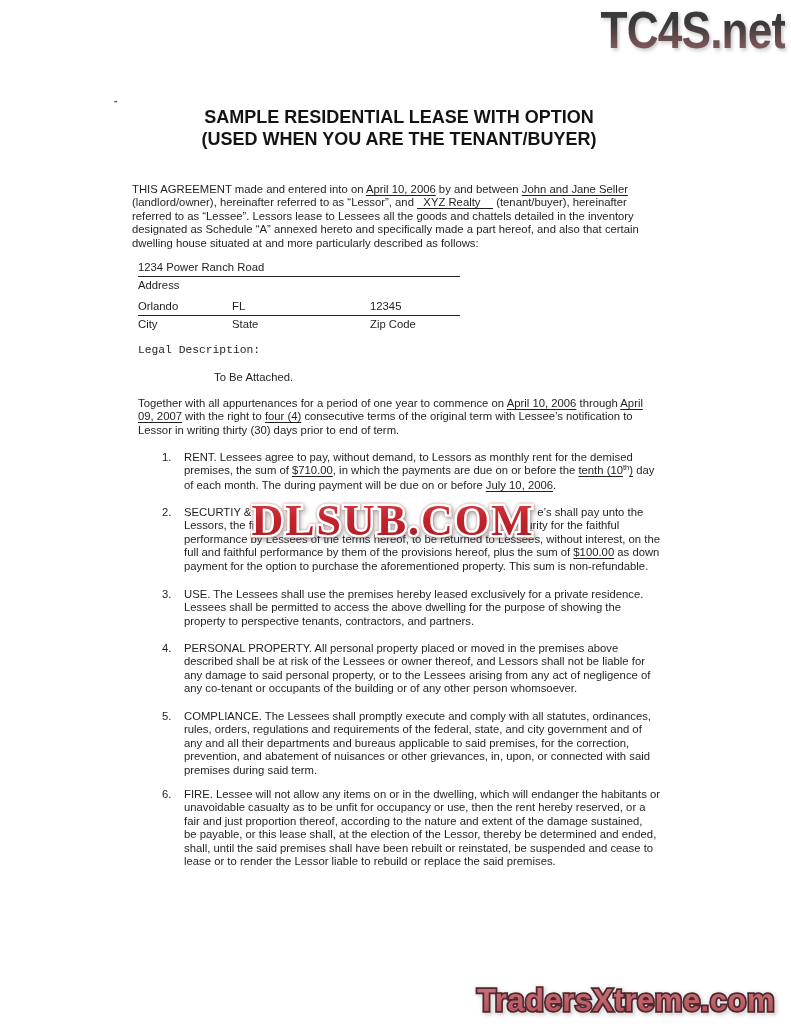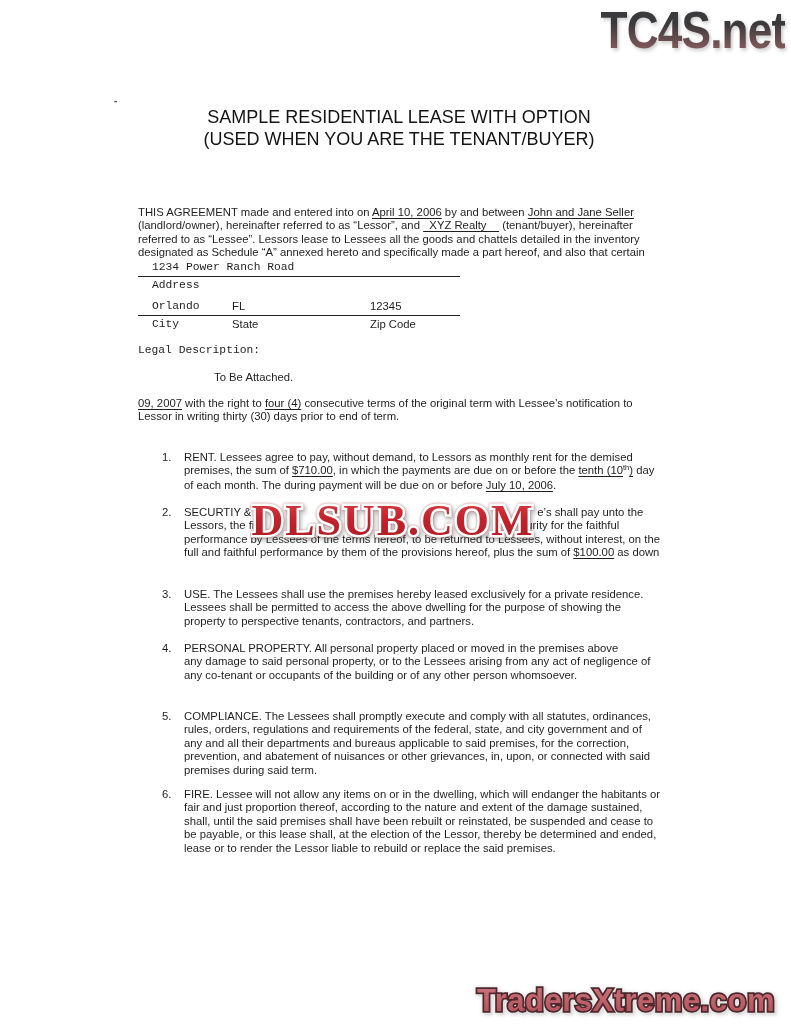--- a/index.html
+++ b/index.html
@@ -12,42 +12,42 @@
         transform:scaleX(.85);transform-origin:100% 0;
         background:linear-gradient(180deg,var(--tc4s-top) 0%,var(--tc4s-top) 45%,var(--tc4s-bottom) 100%);
         -webkit-background-clip:text;background-clip:text;color:transparent;
         filter:drop-shadow(2px 2px 2px rgba(0,0,0,.22));}
 
   
   .stray{position:absolute;left:114px;top:95px;font:bold 10px "Liberation Sans",sans-serif;color:#4a4a4a;}
 
   
   .title{position:absolute;left:138px;top:107px;width:522px;text-align:center;
-         font-weight:normal;font-size:18px;line-height:21.5px;color:#141414;}
+         font-weight:bold;font-size:18px;line-height:21.5px;color:#141414;}
 
   
   .para{position:absolute;font-size:11.3px;line-height:13.45px;}
   .ln{white-space:pre;}
   .u{text-decoration:underline;text-underline-offset:2px;}
   .sup{font-size:7.5px;position:relative;top:-4.5px;text-decoration:none;}
   .gap{display:inline-block;}
 
-  #intro{left:138px;top:183px;width:540px;margin-top:23px;}
+  #intro{left:132px;top:183px;width:540px;}
   #term{left:138px;top:397px;width:540px;}
 
   
   .fillline{position:absolute;left:138px;width:322px;border-bottom:1px solid #222;
             font-size:11.3px;line-height:13.45px;}
   .filllabels{position:absolute;left:138px;width:322px;font-size:11.3px;line-height:13.45px;}
   .fillspan{position:absolute;top:0;white-space:pre;}
   #address-line{top:261px;height:15px;}
   #address-label{top:279px;}
   #city-line{top:300px;height:15px;}
   #city-labels{top:318px;}
-  .col-city{left:14px;font-family:Liberation Mono, monospace;} .col-state{left:94px;} .col-zip{left:232px;}
+  .col-city{left:0;} .col-state{left:94px;} .col-zip{left:232px;}
 
   #legal-label{left:138px;top:344px;font-family:Liberation Mono, monospace;}
   #legal-value{left:214px;top:371px;}
 
   
   .clause{position:absolute;left:138px;width:534px;display:grid;grid-template-columns:46px 1fr;
           font-size:11.3px;line-height:13.45px;}
   .clause .num{padding-left:24px;}
   #clause-0{top:451px;} #clause-1{top:506px;} #clause-2{top:588px;}
   #clause-3{top:642px;} #clause-4{top:710px;} #clause-5{top:788px;}
@@ -74,20 +74,21 @@
   <div class="title">
     <div>SAMPLE RESIDENTIAL LEASE WITH OPTION</div>
     <div>(USED WHEN YOU ARE THE TENANT/BUYER)</div>
   </div>
 
   <div id="intro" class="para">
       <div class="ln"><span>THIS AGREEMENT made and entered into on </span><span class="u">April 10, 2006</span><span> by and between </span><span class="u">John and Jane Seller</span></div>
       <div class="ln"><span>(landlord/owner), hereinafter referred to as “Lessor”, and </span><span class="u">&nbsp;&nbsp;XYZ Realty&nbsp;&nbsp;&nbsp;&nbsp;</span><span> (tenant/buyer), hereinafter</span></div>
       <div class="ln"><span>referred to as “Lessee”. Lessors lease to Lessees all the goods and chattels detailed in the inventory</span></div>
       <div class="ln"><span>designated as Schedule “A” annexed hereto and specifically made a part hereof, and also that certain</span></div>
+      <div class="ln"><span>dwelling house situated at and more particularly described as follows:</span></div>
     </div>
 
   <div id="address-line" class="fillline">
     <span class="fillspan col-city">1234 Power Ranch Road</span>
   </div>
   <div id="address-label" class="filllabels">
     <span class="fillspan col-city">Address</span>
   </div>
 
   <div id="city-line" class="fillline">
@@ -98,74 +99,78 @@
   <div id="city-labels" class="filllabels">
     <span class="fillspan col-city">City</span>
     <span class="fillspan col-state">State</span>
     <span class="fillspan col-zip">Zip Code</span>
   </div>
 
   <div id="legal-label" class="para">Legal Description:</div>
   <div id="legal-value" class="para">To Be Attached.</div>
 
   <div id="term" class="para">
+      <div class="ln"><span>Together with all appurtenances for a period of one year to commence on </span><span class="u">April 10, 2006</span><span> through </span><span class="u">April</span></div>
       <div class="ln"><span class="u">09, 2007</span><span> with the right to </span><span class="u">four (4)</span><span> consecutive terms of the original term with Lessee’s notification to</span></div>
       <div class="ln"><span>Lessor in writing thirty (30) days prior to end of term.</span></div>
     </div>
 
   <div id="clause-0" class="clause">
     <div class="num">1.</div>
     <div class="txt">
         <div class="ln"><span>RENT. Lessees agree to pay, without demand, to Lessors as monthly rent for the demised</span></div>
         <div class="ln"><span>premises, the sum of </span><span class="u">$710.00</span><span>, in which the payments are due on or before the </span><span class="u">tenth (10</span><span class="u sup">th</span><span class="u">)</span><span> day</span></div>
         <div class="ln"><span>of each month. The during payment will be due on or before </span><span class="u">July 10, 2006</span><span>.</span></div>
       </div>
   </div>
   <div id="clause-1" class="clause">
     <div class="num">2.</div>
     <div class="txt">
         <div class="ln"><span>SECURTIY &amp; O</span><span class="gap" style="width: 274px;"></span><span>e’s shall pay unto the</span></div>
         <div class="ln"><span>Lessors, the fi</span><span class="gap" style="width: 272px;"></span><span>urity for the faithful</span></div>
         <div class="ln"><span>performance by Lessees of the terms hereof, to be returned to Lessees, without interest, on the</span></div>
         <div class="ln"><span>full and faithful performance by them of the provisions hereof, plus the sum of </span><span class="u">$100.00</span><span> as down</span></div>
+        <div class="ln"><span>payment for the option to purchase the aforementioned property. This sum is non-refundable.</span></div>
       </div>
   </div>
   <div id="clause-2" class="clause">
     <div class="num">3.</div>
     <div class="txt">
         <div class="ln"><span>USE. The Lessees shall use the premises hereby leased exclusively for a private residence.</span></div>
         <div class="ln"><span>Lessees shall be permitted to access the above dwelling for the purpose of showing the</span></div>
         <div class="ln"><span>property to perspective tenants, contractors, and partners.</span></div>
       </div>
   </div>
   <div id="clause-3" class="clause">
     <div class="num">4.</div>
     <div class="txt">
         <div class="ln"><span>PERSONAL PROPERTY. All personal property placed or moved in the premises above</span></div>
+        <div class="ln"><span>described shall be at risk of the Lessees or owner thereof, and Lessors shall not be liable for</span></div>
         <div class="ln"><span>any damage to said personal property, or to the Lessees arising from any act of negligence of</span></div>
         <div class="ln"><span>any co-tenant or occupants of the building or of any other person whomsoever.</span></div>
       </div>
   </div>
   <div id="clause-4" class="clause">
     <div class="num">5.</div>
     <div class="txt">
         <div class="ln"><span>COMPLIANCE. The Lessees shall promptly execute and comply with all statutes, ordinances,</span></div>
         <div class="ln"><span>rules, orders, regulations and requirements of the federal, state, and city government and of</span></div>
         <div class="ln"><span>any and all their departments and bureaus applicable to said premises, for the correction,</span></div>
         <div class="ln"><span>prevention, and abatement of nuisances or other grievances, in, upon, or connected with said</span></div>
         <div class="ln"><span>premises during said term.</span></div>
       </div>
   </div>
   <div id="clause-5" class="clause">
     <div class="num">6.</div>
     <div class="txt">
         <div class="ln"><span>FIRE. Lessee will not allow any items on or in the dwelling, which will endanger the habitants or</span></div>
+        <div class="ln"><span>unavoidable casualty as to be unfit for occupancy or use, then the rent hereby reserved, or a</span></div>
         <div class="ln"><span>fair and just proportion thereof, according to the nature and extent of the damage sustained,</span></div>
+        <div class="ln"><span>be payable, or this lease shall, at the election of the Lessor, thereby be determined and ended,</span></div>
         <div class="ln"><span>shall, until the said premises shall have been rebuilt or reinstated, be suspended and cease to</span></div>
-        <div class="ln"><span>be payable, or this lease shall, at the election of the Lessor, thereby be determined and ended,</span></div>
         <div class="ln"><span>lease or to render the Lessor liable to rebuild or replace the said premises.</span></div>
       </div>
   </div>
 
   <svg class="wm-dlsub" width="284" height="56" viewBox="0 0 284 56">
     <defs>
       <linearGradient id="gradRed" x1="0" y1="0" x2="0" y2="1">
         <stop offset="0" stop-color="#d8444b"></stop>
         <stop offset="0.45" stop-color="#c4232c"></stop>
         <stop offset="1" stop-color="#a91d24"></stop>

